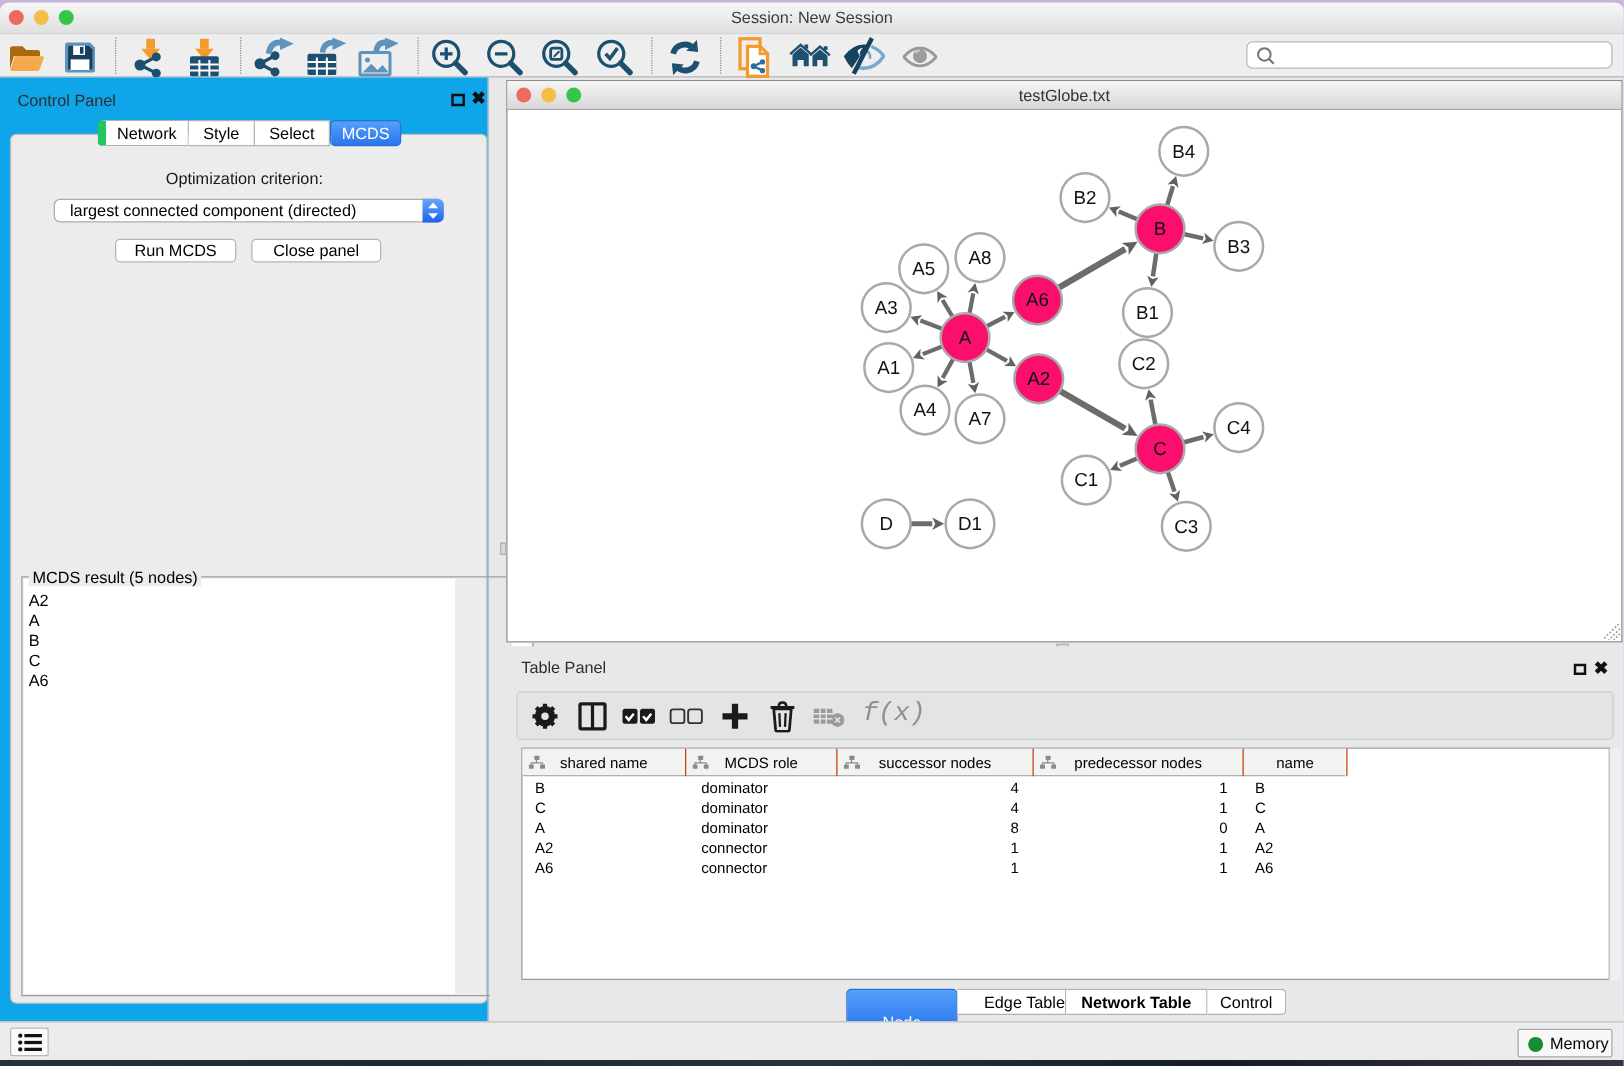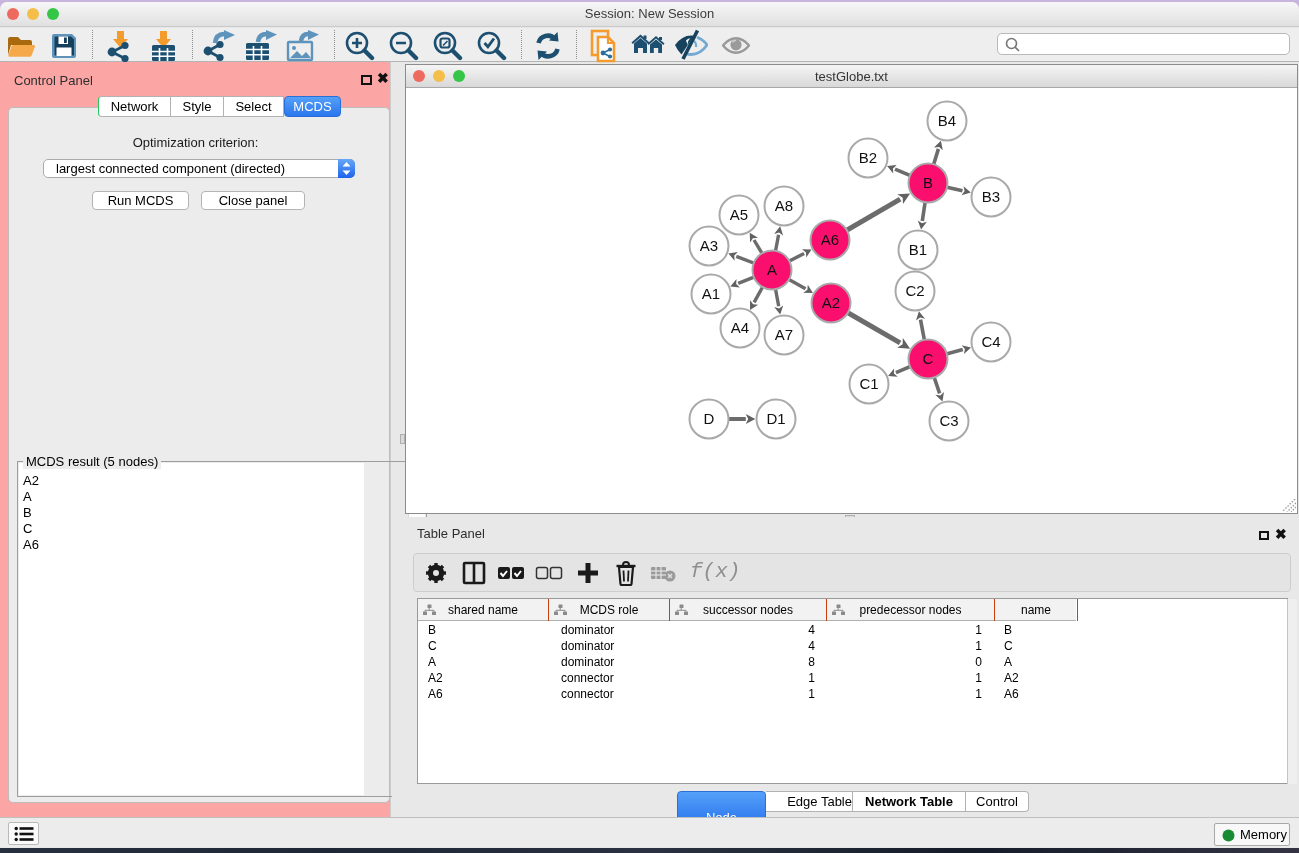--- a/index.html
+++ b/index.html
@@ -8,28 +8,28 @@
 .abs { position:absolute; }
 #win { position:absolute; left:0; top:2px; width:1299px; height:846px; background:#e8e8e8; border-radius:7px 7px 0 0; overflow:hidden; }
 #titlebar { position:absolute; left:0; top:0; width:1299px; height:25px; background:linear-gradient(#f7f7f7,#e0e0e0); border-bottom:1px solid #c9c9c9; border-radius:7px 7px 0 0; }
 .tl { position:absolute; width:12px; height:12px; border-radius:50%; top:6px; }
 #title { position:absolute; top:4px; width:100%; text-align:center; font-size:13px; color:#3c3c3c; }
 #toolbar { position:absolute; left:0; top:26px; width:1299px; height:34px; background:#eeeeee; border-bottom:1px solid #b4b4b4; }
 .tsep { position:absolute; top:2px; height:29px; width:0; border-left:1px dotted #8f8f8f; }
 .ticon { position:absolute; top:1px; }
 #searchbox { position:absolute; left:997px; top:5px; width:293px; height:22px; background:#fff; border:1px solid #b9b9b9; border-radius:5px; }
 
-#cp { position:absolute; left:0; top:60px; width:391px; height:759px; background:#fca5a5; border-right:1px solid #cdcdcd; }
+#cp { position:absolute; left:0; top:60px; width:391px; height:759px; background:#0ea5e9; border-right:1px solid #cdcdcd; }
 #cp-title { position:absolute; left:14px; top:11px; font-size:13px; color:#2e2e2e; }
 .pansq { position:absolute; top:13px; width:11px; height:10px; border:2px solid #111; }
 .panx { position:absolute; top:8px; font-size:14px; font-weight:bold; color:#111; }
 #cp-box { position:absolute; left:8px; top:45px; width:382px; height:696px; background:#ececec; border:1px solid #bdbdbd; border-radius:5px; }
 #tabs { position:absolute; left:78px; top:34px; height:21px; display:flex; z-index:5; }
 .tab { height:21px; line-height:20px; font-size:13px; color:#000; background:#fff; border:1px solid #b2b2b2; border-left:none; padding:0 14px; text-align:center; }
-.tab.first { border-left:1px solid #22c55e; border-radius:4px 0 0 4px;margin-left:20px; }
+.tab.first { border-left:7px solid #22c55e; border-radius:4px 0 0 4px; }
 .tab.sel { background:linear-gradient(#55a0f8,#2a76ee); color:#fff; border:1px solid #2a6fd8; border-radius:4px; }
 #optlabel { position:absolute; left:0; top:73px; width:391px; text-align:center; font-size:13px; color:#1a1a1a; }
 #dropdown { position:absolute; left:43px; top:97px; width:312px; height:19px; background:#fff; border:1px solid #ababab; border-radius:5px; font-size:13px; color:#000; line-height:17px; padding-left:12px; }
 #dd-step { position:absolute; right:-1px; top:-1px; width:17px; height:19px; border-radius:0 5px 5px 0; background:linear-gradient(#67a7f8,#1d63ec); }
 .btn { position:absolute; top:129px; height:19px; background:#fff; border:1px solid #b4b4b4; border-radius:4px; font-size:13px; color:#000; text-align:center; line-height:17px; }
 #grp { position:absolute; left:17px; top:399px; width:410px; height:336px; border:1px solid #9d9d9d; }
 #grp-label { position:absolute; left:5px; top:-8px; background:#ececec; padding:0 3px; font-size:13px; color:#000; z-index:3; line-height:15px; }
 #grp-list { position:absolute; left:1px; top:1px; width:345px; height:332px; background:#fff; font-size:13px; color:#000; padding:10px 0 0 4px; line-height:16px; }
 #grp-scroll { position:absolute; right:1px; top:1px; width:17px; height:332px; background:#fcfcfc; border-left:1px solid #d8d8d8; }
 

